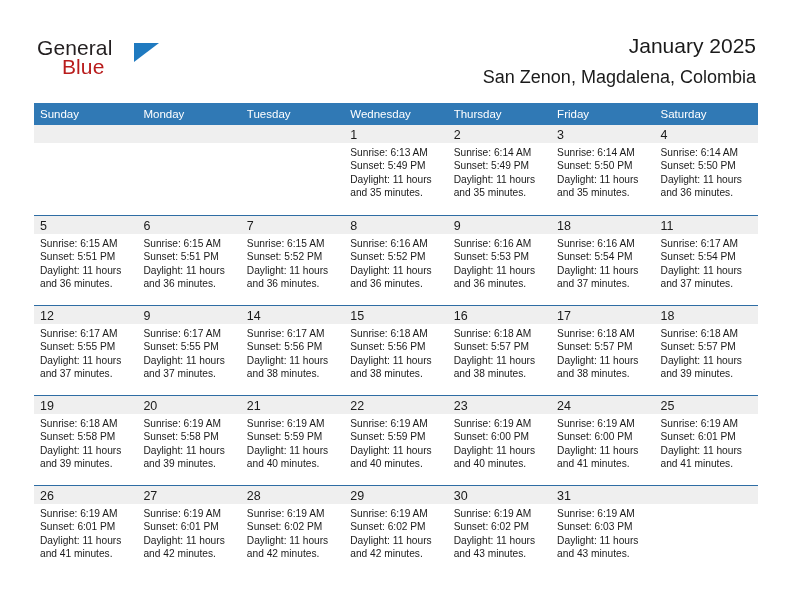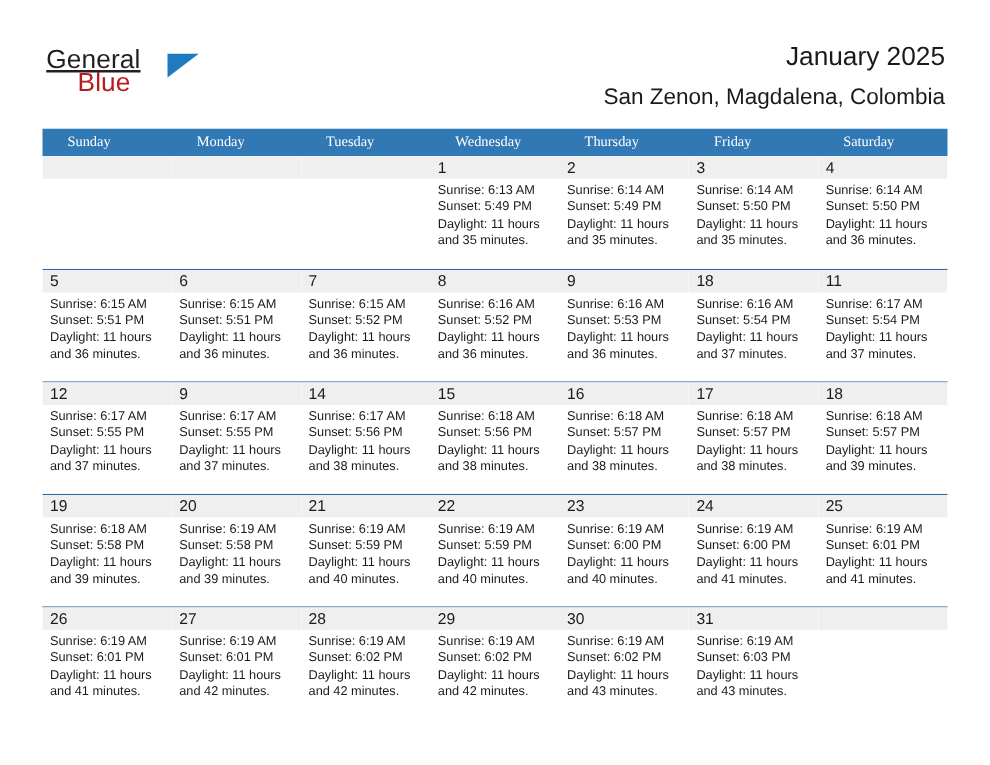--- a/index.html
+++ b/index.html
@@ -38,21 +38,20 @@
     height: 50px;
   }
   .logo-general {
     position: absolute;
     left: 3px;
     top: 0px;
     font-size: 21px;
     line-height: 24px;
     color: #231f20;
     letter-spacing: 0.1px;
-    text-decoration: underline;
   }
   .logo-blue {
     position: absolute;
     left: 28px;
     top: 19px;
     font-size: 21px;
     line-height: 24px;
     color: #b91c1c;
     letter-spacing: 0.1px;
   }
@@ -97,27 +96,26 @@
   }
   .week-head {
     display: flex;
     background: #3079b5;
     height: 22px;
   }
   .week-head .dow {
     flex: 0 0 103.43px;
     width: 103.43px;
     box-sizing: border-box;
-    padding-left: 20px;
+    padding-left: 6px;
     color: #ffffff;
     font-size: 11.5px;
     line-height: 22px;
     white-space: nowrap;
     overflow: hidden;
-    font-family: Liberation Serif, serif;
   }
 
   .week {
     display: flex;
     height: 90px;
     border-top: 1.5px solid #2e6da4;
     box-sizing: border-box;
   }
   .week:first-of-type {
     border-top: none;

